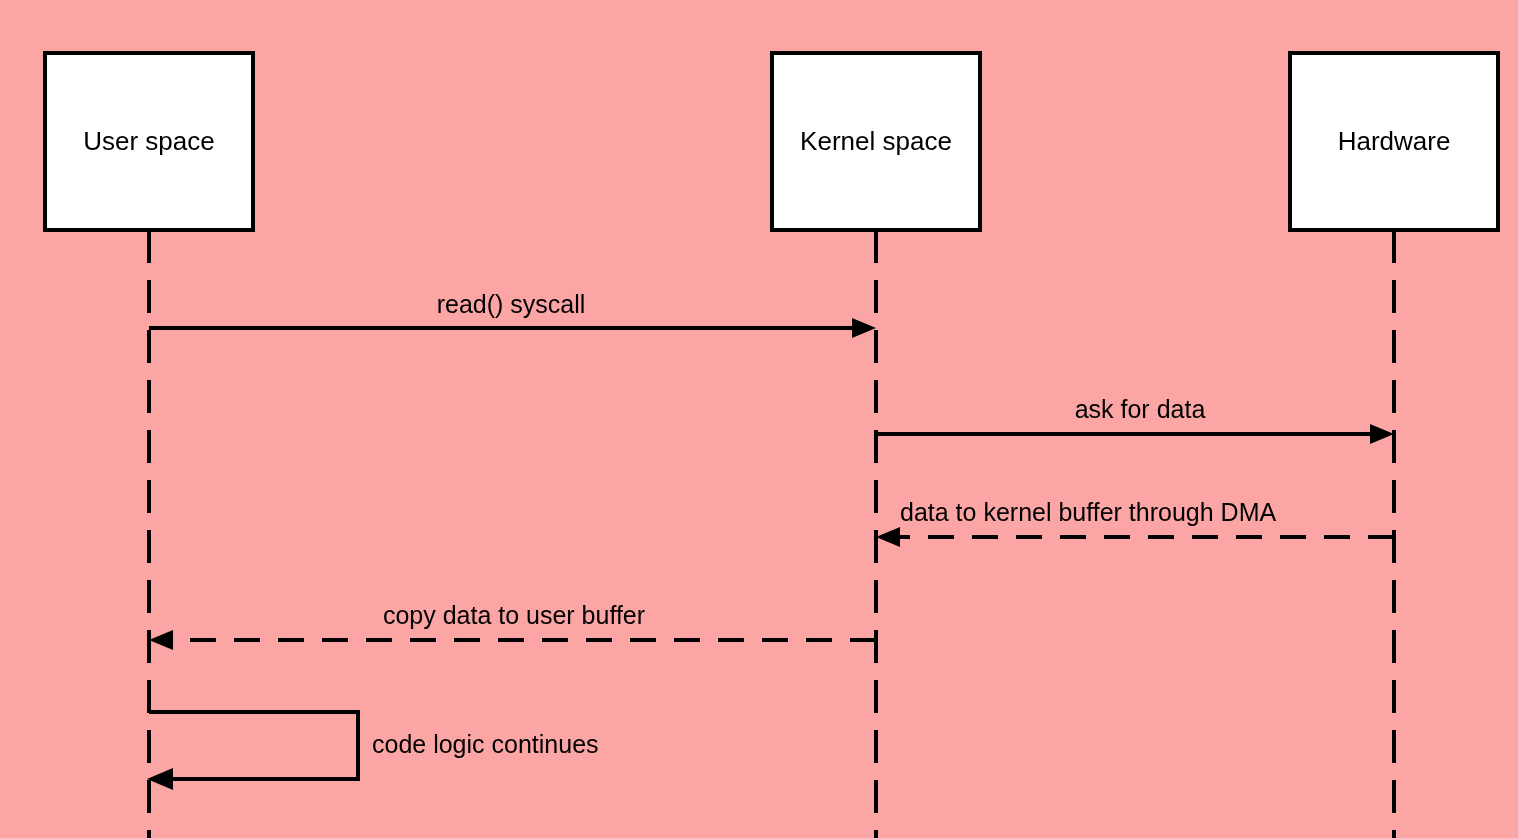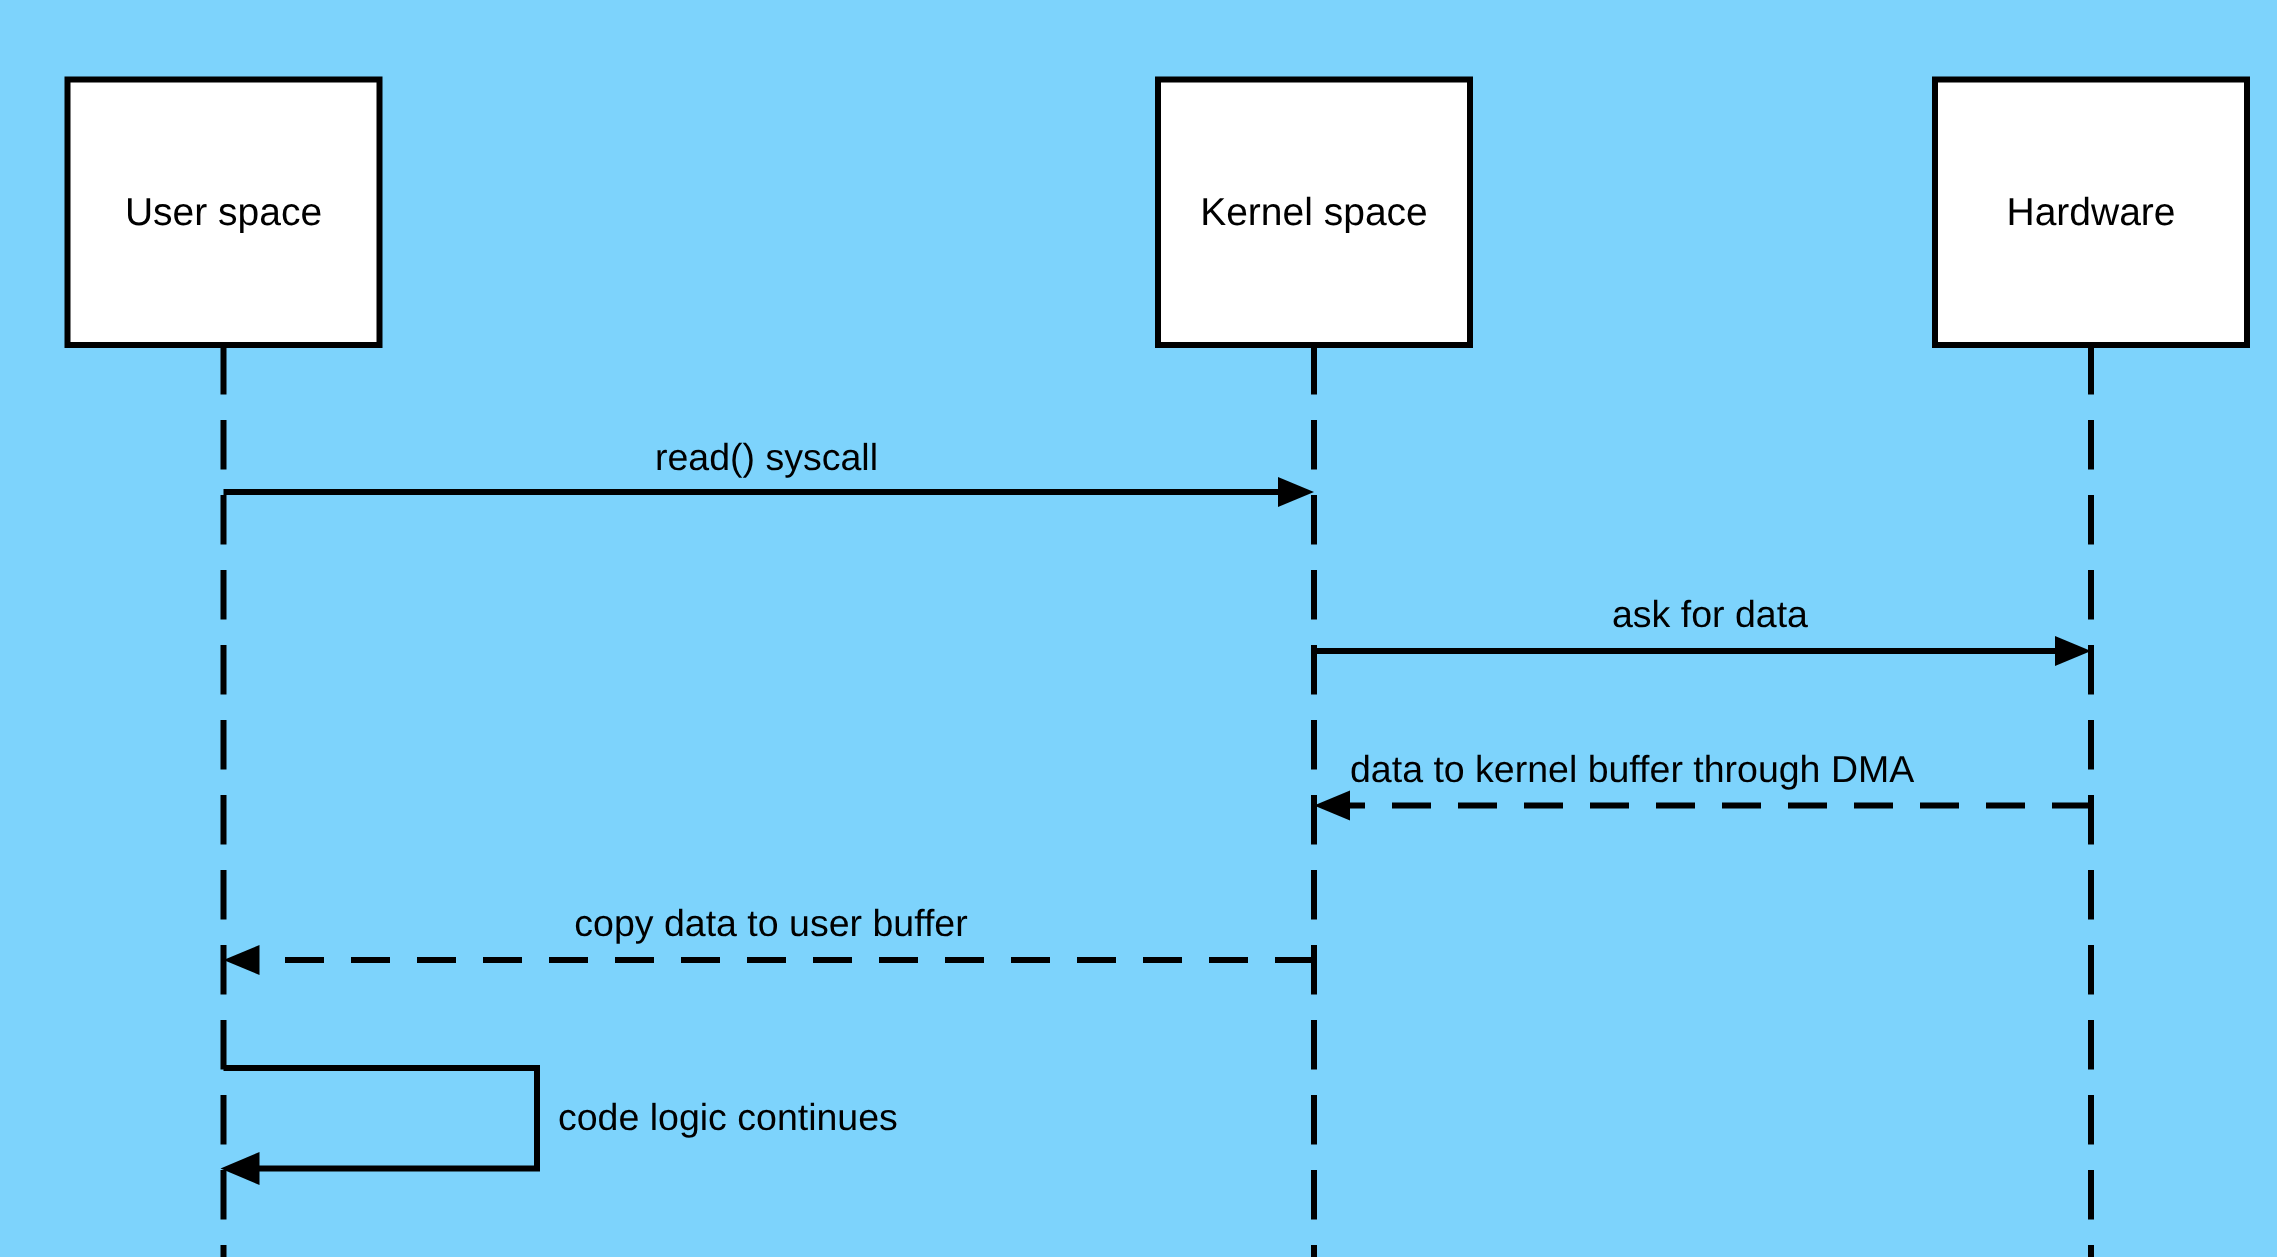--- a/index.html
+++ b/index.html
@@ -7,21 +7,21 @@
     padding: 0;
     background: #ffffff;
   }
   body {
     font-family: "Liberation Sans", sans-serif;
   }
   #diagram-root {
     position: relative;
     width: 1518px;
     height: 838px;
-    background: #7dd3fc;
+    background: #fca5a5;
     overflow: hidden;
   }
   #sequence-svg {
     position: absolute;
     left: 0;
     top: 0;
     width: 1518px;
     height: 838px;
     display: block;
   }

